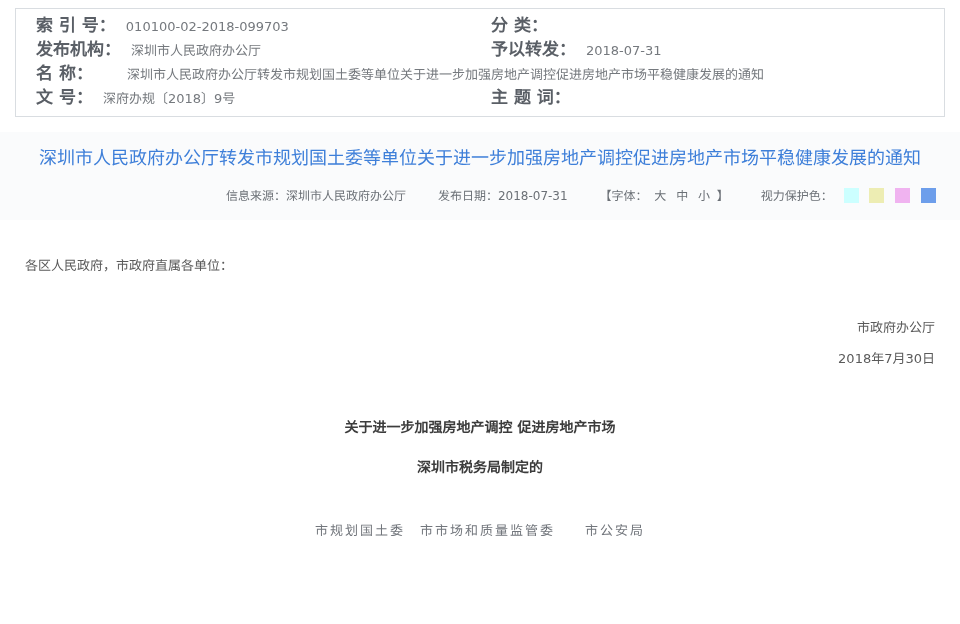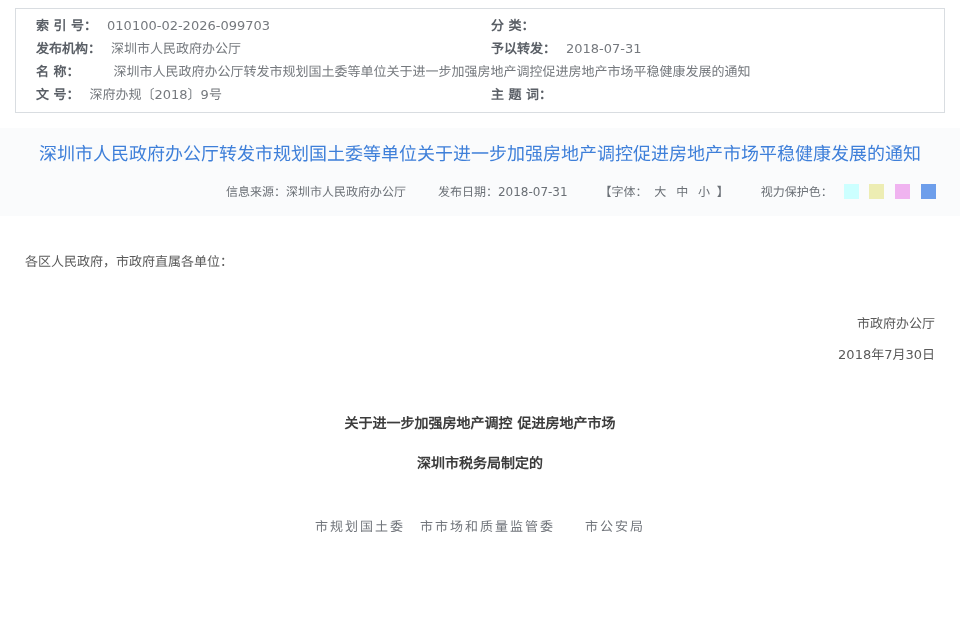--- a/index.html
+++ b/index.html
@@ -17,21 +17,21 @@
     border: 1px solid #d9dde1;
     background: #ffffff;
     padding: 5px 0 6px 0;
   }
   .meta-row { display: flex; padding: 2px 20px; line-height: 19px; }
   .meta-cell { display: flex; align-items: baseline; }
   .meta-cell.left { width: 455px; flex-shrink: 0; }
   .meta-cell.right { flex: 1; }
   .meta-cell.full { width: 100%; gap: 24px; }
   .meta-label {
-    color: #5a5f66; font-size: 13px; font-weight: bold;
+    color: #5a5f66; font-size: 17px; font-weight: bold;
     white-space: pre; margin-right: 10px; flex-shrink: 0;
   }
   .meta-value { color: #75797e; font-size: 13px; }
   .meta-cell.full .meta-value { white-space: nowrap; overflow: hidden; }
 
   
   .title-band {
     margin-top: 15px;
     background: #fafbfc;
     padding: 13px 10px 16px 10px;
@@ -90,21 +90,21 @@
 </style>
 </head>
 <body>
 
 <div class="page">
 
   <div class="meta-box">
     <div class="meta-row">
       <div class="meta-cell left">
         <span class="meta-label">索 引 号：</span>
-        <span class="meta-value">010100-02-2026-099703</span>
+        <span class="meta-value">010100-02-2018-099703</span>
       </div>
       <div class="meta-cell right">
         <span class="meta-label">分 类：</span>
         <span class="meta-value"></span>
       </div>
     </div>
     <div class="meta-row">
       <div class="meta-cell left">
         <span class="meta-label">发布机构：</span>
         <span class="meta-value">深圳市人民政府办公厅</span>

